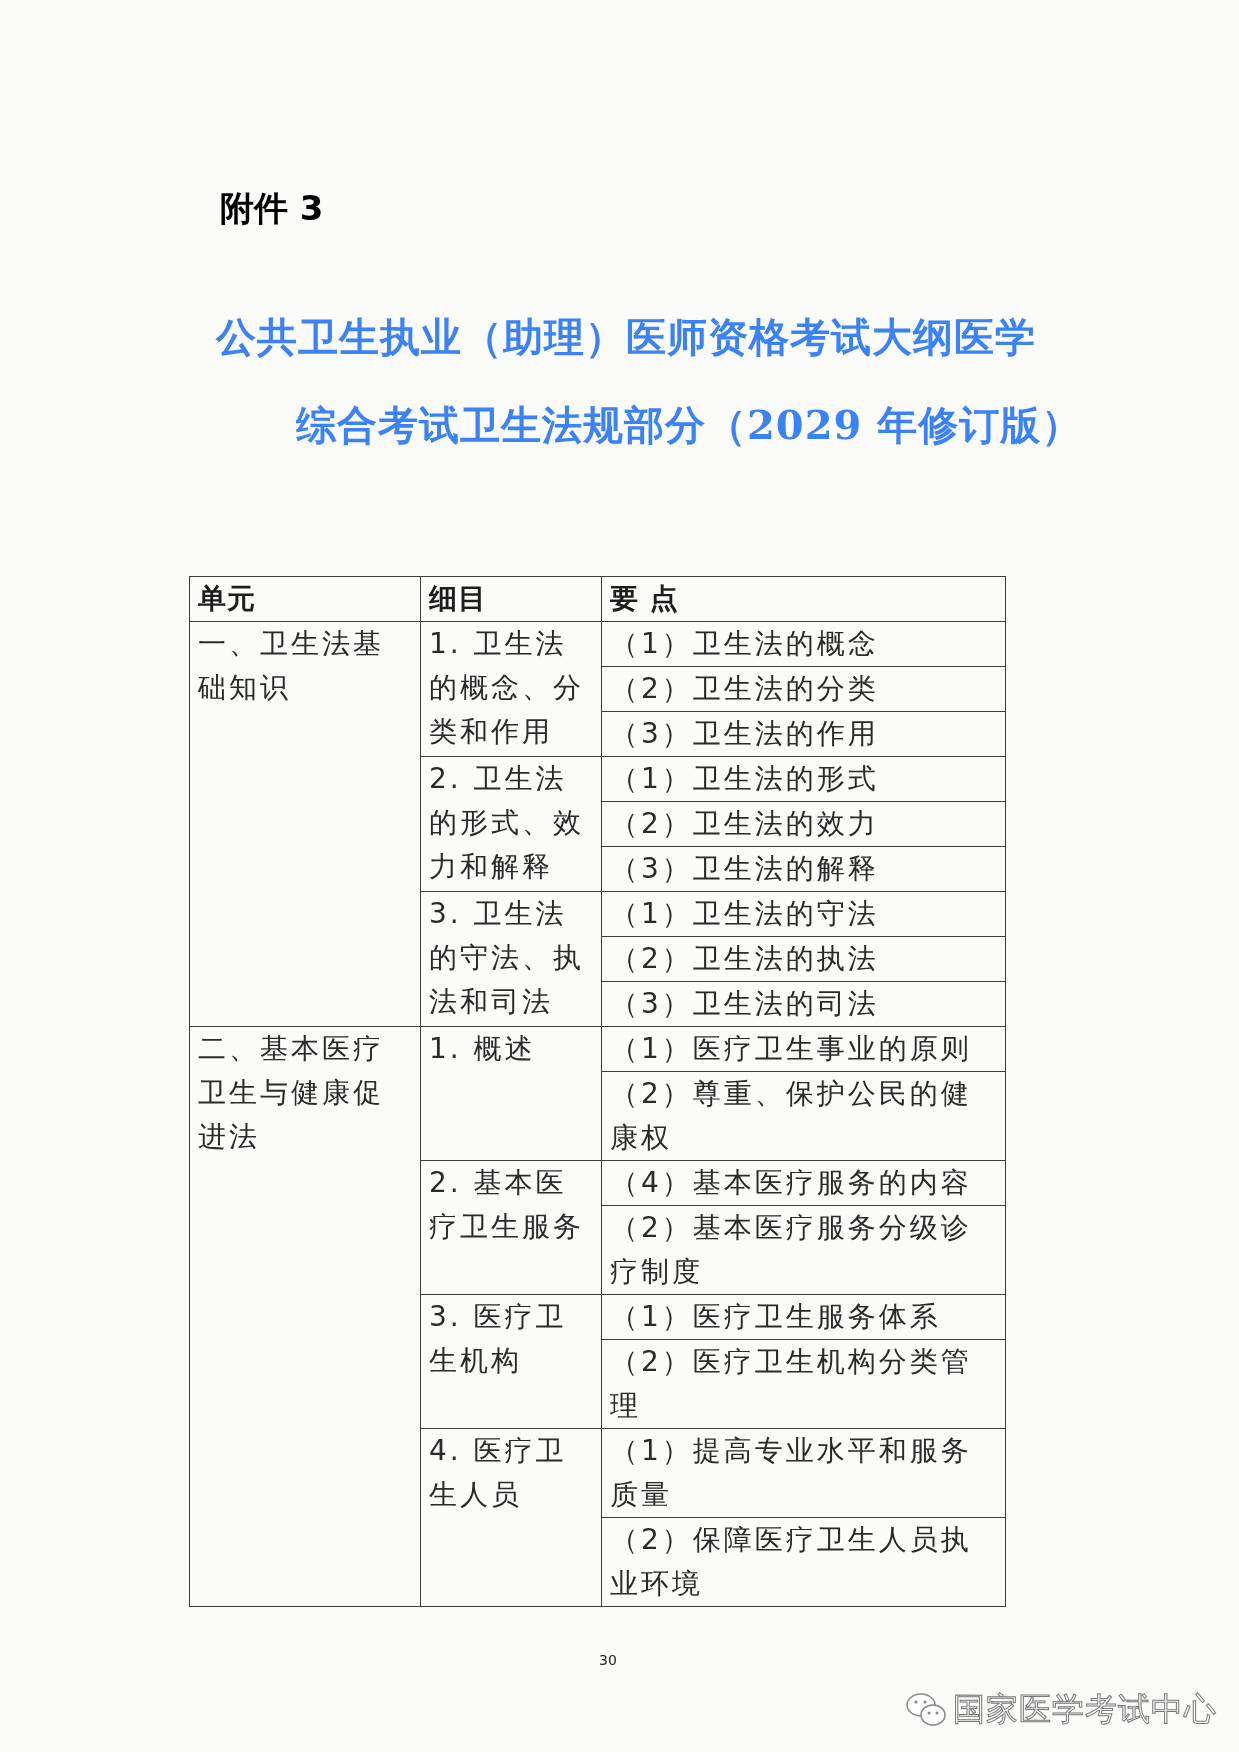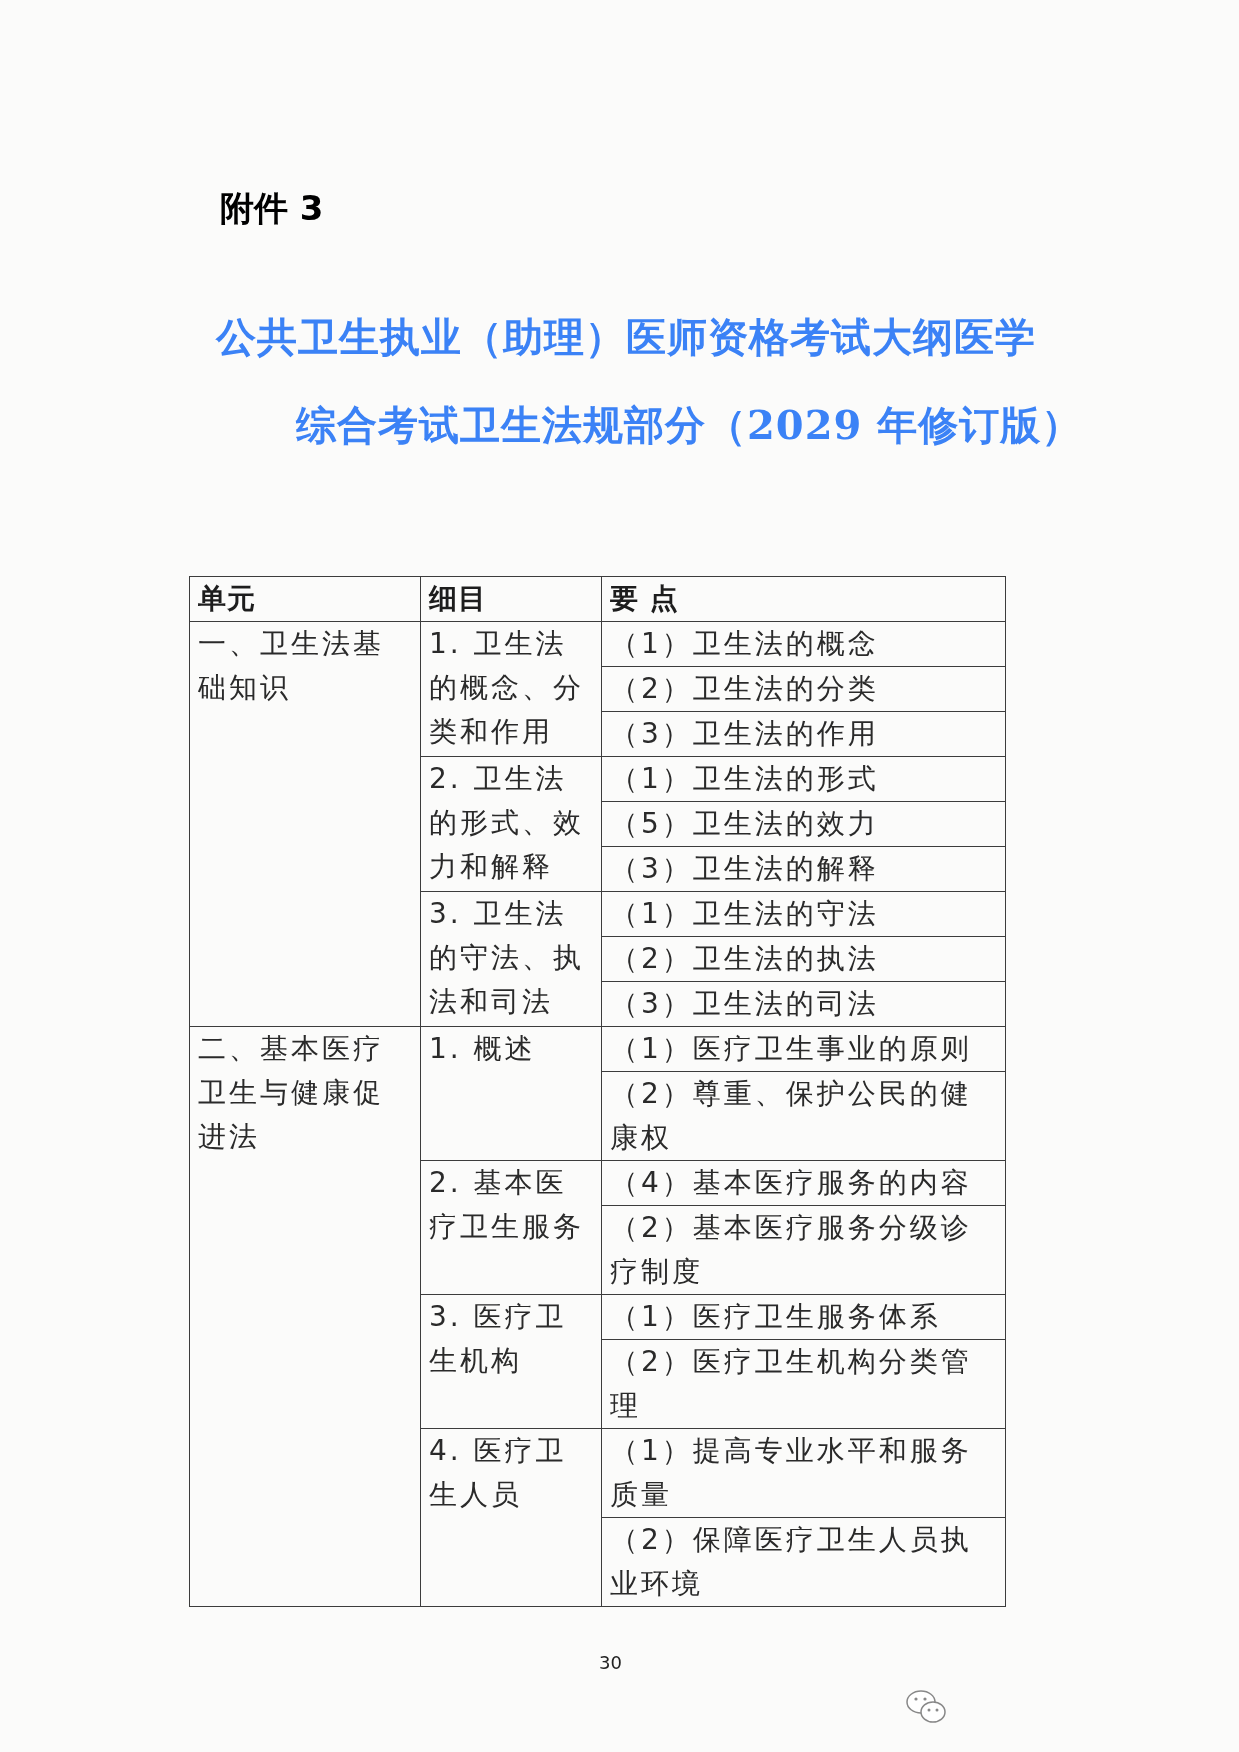--- a/index.html
+++ b/index.html
@@ -22,21 +22,21 @@
     border-collapse: collapse; table-layout: fixed; margin-top: 16px;
   }
   td, th {
     border: 1.5px solid #3c3c3c; padding: 0 6px 0 8px; vertical-align: top;
     font-size: 28px; line-height: 44px; text-align: left; font-weight: normal;
     letter-spacing: 3px; color: #2a2a2a; word-break: break-all;
   }
   th { font-weight: bold; letter-spacing: 1px; height: 44px; color: #1d1d1d; }
   td.pt { height: 43px; }
   .page-num {
-    position: absolute; left: 599px; top: 1652px; font-size: 18px; color: #222;
+    position: absolute; left: 599px; top: 1652px; font-size: 14px; color: #222;
   }
   .watermark {
     position: absolute; left: 905px; top: 1688px; display: flex; align-items: center; gap: 6px;
     font-size: 32px; color: #fff; -webkit-text-stroke: 1px #777; letter-spacing: 1px;
   }
   .wm-icon { width: 42px; height: 38px; }
 </style>
 </head>
 <body>
 
@@ -68,21 +68,21 @@
         <td class="pt">（2）卫生法的分类</td>
       </tr>
     <tr>
         <td class="pt">（3）卫生法的作用</td>
       </tr>
     <tr>
       <td rowspan="3">2. 卫生法的形式、效力和解释</td>
       <td class="pt">（1）卫生法的形式</td>
     </tr>
     <tr>
-        <td class="pt">（5）卫生法的效力</td>
+        <td class="pt">（2）卫生法的效力</td>
       </tr>
     <tr>
         <td class="pt">（3）卫生法的解释</td>
       </tr>
     <tr>
       <td rowspan="3">3. 卫生法的守法、执法和司法</td>
       <td class="pt">（1）卫生法的守法</td>
     </tr>
     <tr>
         <td class="pt">（2）卫生法的执法</td>
@@ -127,13 +127,14 @@
 
 <div class="watermark">
   <svg class="wm-icon" viewBox="0 0 42 38">
     <ellipse cx="16" cy="14" rx="14" ry="11" fill="#fff" stroke="#888" stroke-width="1.5"></ellipse>
     <circle cx="11" cy="11" r="1.6" fill="#888"></circle>
       <circle cx="20" cy="11" r="1.6" fill="#888"></circle>
     <ellipse cx="28" cy="24" rx="12" ry="10" fill="#fff" stroke="#888" stroke-width="1.5"></ellipse>
     <circle cx="24" cy="22" r="1.5" fill="#888"></circle>
       <circle cx="32" cy="22" r="1.5" fill="#888"></circle>
   </svg>
+  <span>国家医学考试中心</span>
 </div>
 
 </body></html>

